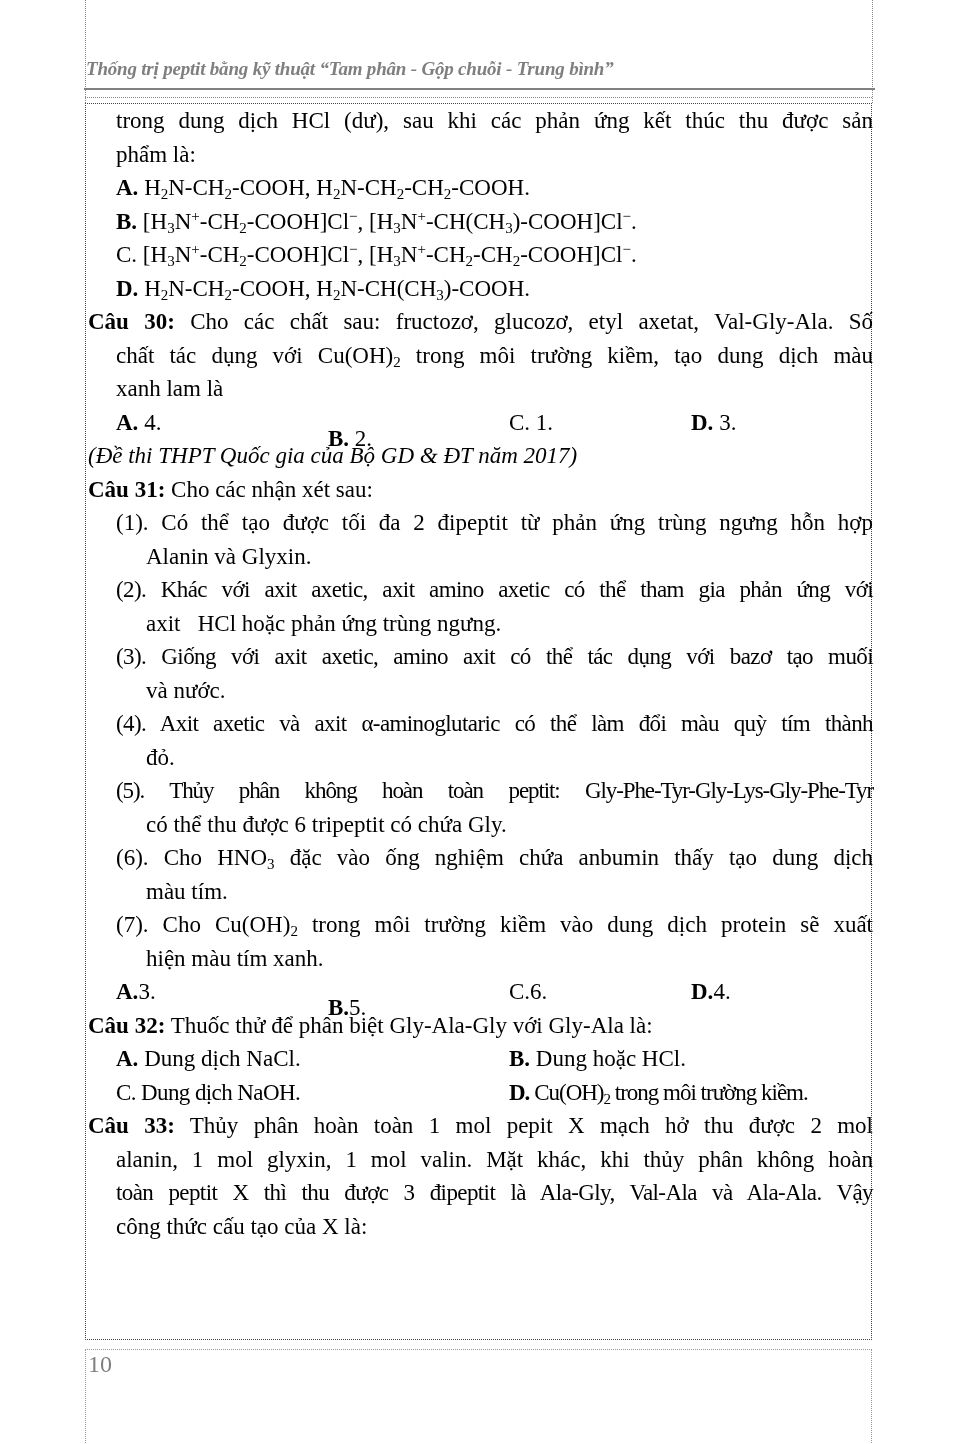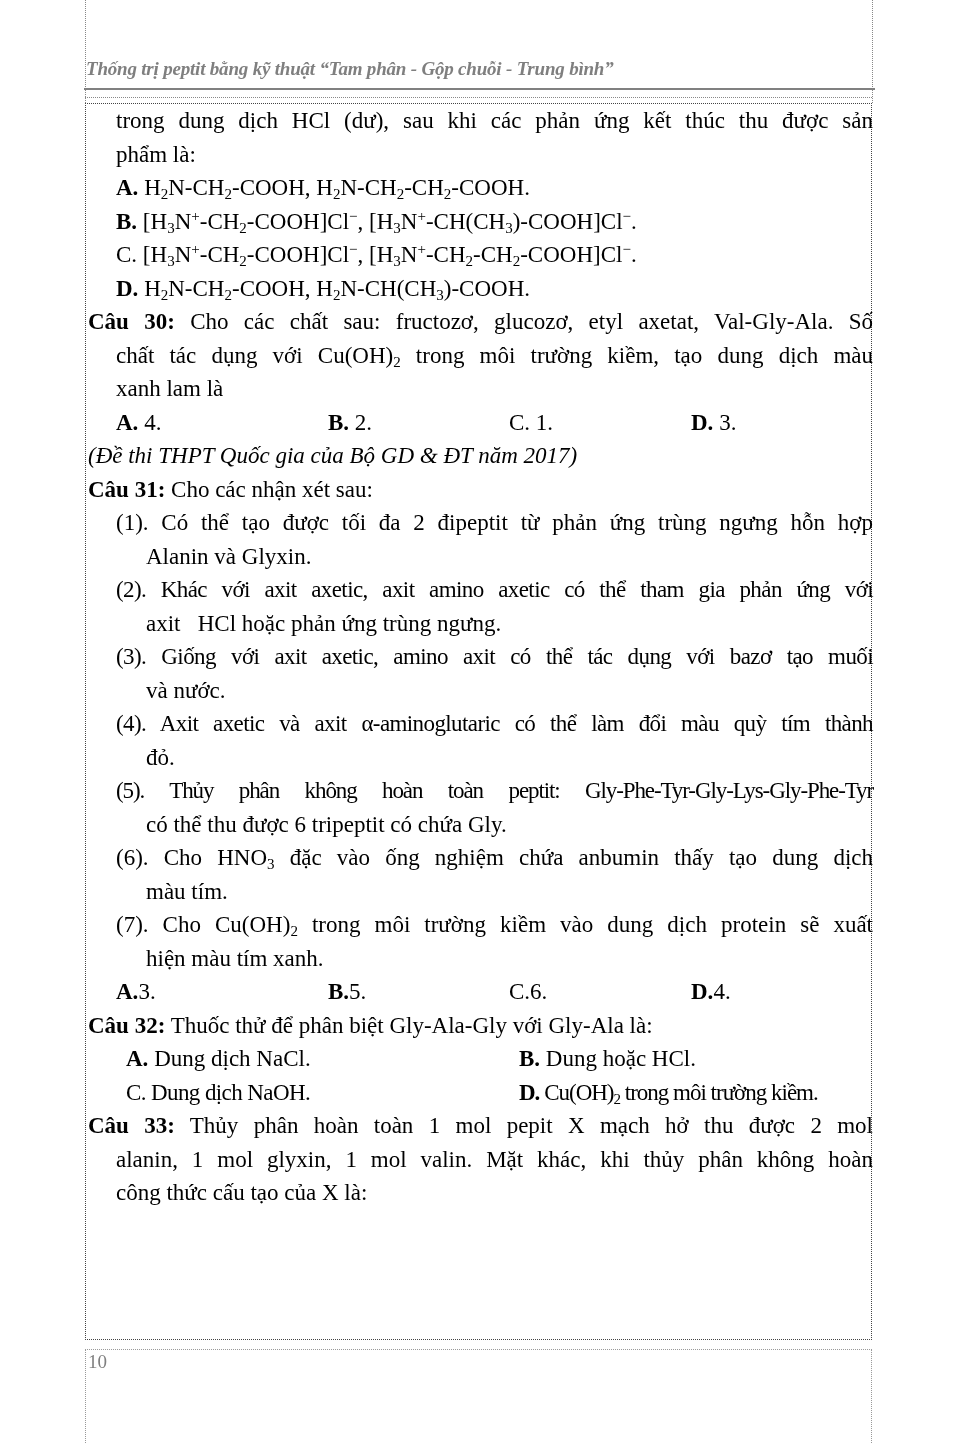--- a/index.html
+++ b/index.html
@@ -9,38 +9,38 @@
   .hline-dot { position: absolute; height: 0; border-top: 1px dotted #888; }
   .header-text { position: absolute; left: 86px; top: 58px; font-size: 19px;
                  font-style: italic; font-weight: bold; color: #7f7f7f; white-space: nowrap;
                  letter-spacing: -0.2px; }
   .header-rule { position: absolute; left: 84px; top: 88px; width: 791px; height: 0;
                  border-top: 2px solid #808080; }
   .body-box { position: absolute; left: 85px; top: 103px; width: 787px; height: 1237px;
               border: 1px dotted #444; box-sizing: border-box; }
   .footer-box { position: absolute; left: 85px; top: 1349px; width: 787px; height: 100px;
                 border: 1px dotted #999; border-bottom: none; box-sizing: border-box; }
-  .page-number { position: absolute; left: 2px; top: 1px; font-size: 19px; color: #7f7f7f; }
+  .page-number { position: absolute; left: 2px; top: 1px; font-size: 24px; color: #7f7f7f; }
   .content { position: absolute; left: 88px; top: 104px; width: 785px; font-size: 23px; line-height: 33.5px; }
   .line { position: relative; height: 33.5px; white-space: nowrap; overflow: visible; }
   .q { padding-left: 0; }
   .ind1 { padding-left: 28px; }
   .ind2 { padding-left: 58px; }
   .just { text-align: justify; text-align-last: justify; white-space: normal; }
   .b { font-weight: bold; }
   .i { font-style: italic; }
   sub { font-size: 15px; vertical-align: -4px; line-height: 0; }
   sup { font-size: 15px; vertical-align: 8px; line-height: 0; }
   .opts4 { display: flex; padding-left: 28px; }
   .opts4 > span { display: inline-block; }
   .opts4 > span:nth-child(1) { width: 212px; }
-  .opts4 > span:nth-child(2) { width: 181px; }
+  .opts4 > span:nth-child(2) { width: 181px; margin-top: 16px; }
   .opts4 > span:nth-child(3) { width: 182px; }
   .opts2 { display: flex; padding-left: 28px; }
-  .opts2 > span:nth-child(1) { width: 393px; display: inline-block; margin-left: 10px; }
+  .opts2 > span:nth-child(1) { width: 393px; display: inline-block; }
   .source { text-align: left; padding-right: 2px; font-style: italic; }
   .tight { letter-spacing: -0.6px; }
 </style>
 </head>
 <body>
 
 <div class="vline" style="left:85px; top:0; height:103px;"></div>
 <div class="vline" style="left:872px; top:0; height:103px;"></div>
 <div class="hline-dot" style="left:85px; top:97px; width:787px;"></div>
 
@@ -113,19 +113,20 @@
     </div>
     <div class="line opts2 tight">
       <span><span>C.</span> <span>Dung dịch NaOH.</span></span>
       <span style="letter-spacing:-1px;"><b>D.</b> Cu(OH)<sub>2</sub> trong môi trường kiềm.</span>
     </div>
   </div>
 
   <div>
     <div class="line q just"><span class="b">Câu 33:</span> <span>Thủy phân hoàn toàn 1 mol pepit X mạch hở thu được 2 mol</span></div>
     <div class="line ind1 just">alanin, 1 mol glyxin, 1 mol valin. Mặt khác, khi thủy phân không hoàn</div>
+    <div class="line ind1 just tight">toàn peptit X thì thu được 3 đipeptit là Ala-Gly, Val-Ala và Ala-Ala. Vậy</div>
     <div class="line ind1">công thức cấu tạo của X là:</div>
   </div>
 </div>
 
 <div class="footer-box">
   <span class="page-number">10</span>
 </div>
 
 </body></html>

